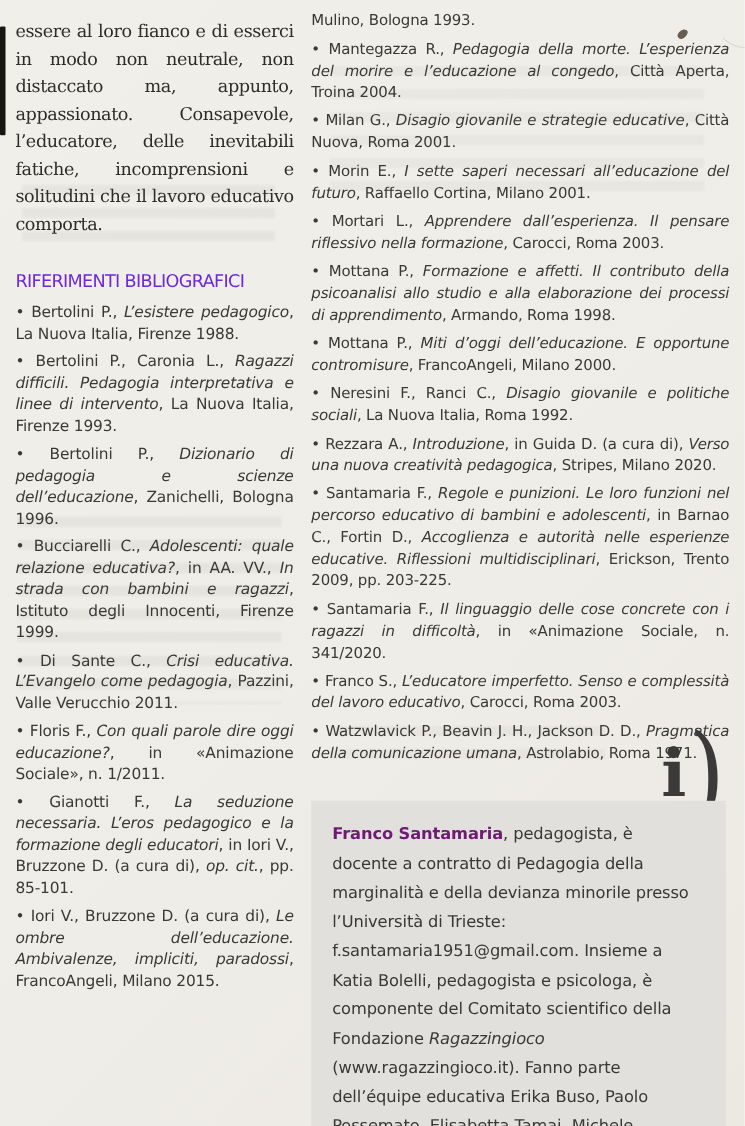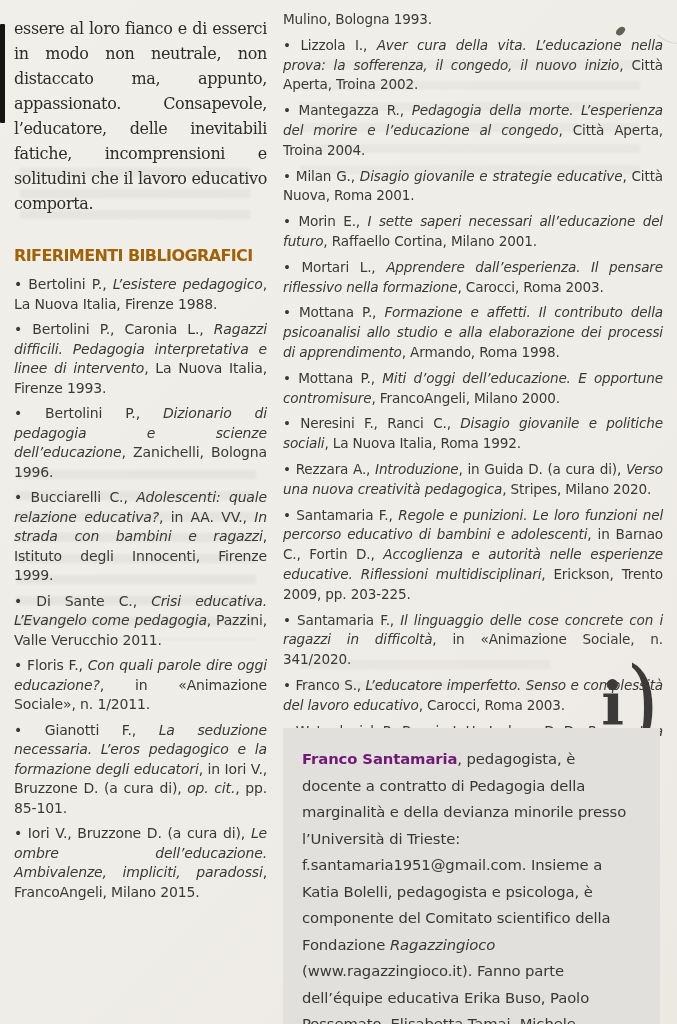--- a/index.html
+++ b/index.html
@@ -19,22 +19,22 @@
   .intro{
     font-family:"DejaVu Serif","Liberation Serif",serif;
     font-size:16px;line-height:25px;color:#2d2c2a;
     text-align:justify;letter-spacing:-0.35px;word-spacing:-0.5px;
     hyphens:auto;-webkit-hyphens:auto;margin:0;
   }
 
   
   .bib-heading{
     font-family:"DejaVu Sans","Liberation Sans",sans-serif;
-    font-weight:700;font-size:16px;letter-spacing:-0.6px;
-    color:#a16207;margin:30px 0 10px 0;
+    font-weight:400;font-size:16px;letter-spacing:-0.6px;
+    color:#6d28d9;margin:30px 0 10px 0;
   }
   .bib-list{display:block;}
   .bib-entry{
     font-size:14px;line-height:19.5px;letter-spacing:-0.15px;
     margin:0 0 6px 0;text-align:justify;color:#3b3937;
     hyphens:auto;-webkit-hyphens:auto;
   }
   .bib-entry em{font-style:italic;}
   .bib-entry .bullet{font-style:normal;}
   .col-right .bib-entry{font-size:13.6px;line-height:19.8px;}
@@ -119,21 +119,20 @@
         <p class="bib-entry"><span class="bullet">•&nbsp;</span><span>Di Sante C., </span><em>Crisi educativa. L’Evangelo come pedagogia</em><span>, Pazzini, Valle Verucchio 2011.</span></p>
         <p class="bib-entry"><span class="bullet">•&nbsp;</span><span>Floris F., </span><em>Con quali parole dire oggi educazione?</em><span>, in «Animazione Sociale», n. 1/2011.</span></p>
         <p class="bib-entry"><span class="bullet">•&nbsp;</span><span>Gianotti F., </span><em>La seduzione necessaria. L’eros pedagogico e la formazione degli educatori</em><span>, in Iori V., Bruzzone D. (a cura di), </span><em>op. cit.</em><span>, pp. 85-101.</span></p>
         <p class="bib-entry"><span class="bullet">•&nbsp;</span><span>Iori V., Bruzzone D. (a cura di), </span><em>Le ombre dell’educazione. Ambivalenze, impliciti, paradossi</em><span>, FrancoAngeli, Milano 2015.</span></p>
       </div>
   </div>
 
   <div class="col-right">
     <div class="bib-list">
         <p class="bib-entry"><span>Mulino, Bologna 1993.</span></p>
-        <p class="bib-entry"><span class="bullet">•&nbsp;</span><span>Lizzola I., </span><em>Aver cura della vita. L’educazione nella prova: la sofferenza, il congedo, il nuovo inizio</em><span>, Città Aperta, Troina 2002.</span></p>
         <p class="bib-entry"><span class="bullet">•&nbsp;</span><span>Mantegazza R., </span><em>Pedagogia della morte. L’esperienza del morire e l’educazione al congedo</em><span>, Città Aperta, Troina 2004.</span></p>
         <p class="bib-entry"><span class="bullet">•&nbsp;</span><span>Milan G., </span><em>Disagio giovanile e strategie educative</em><span>, Città Nuova, Roma 2001.</span></p>
         <p class="bib-entry"><span class="bullet">•&nbsp;</span><span>Morin E., </span><em>I sette saperi necessari all’educazione del futuro</em><span>, Raffaello Cortina, Milano 2001.</span></p>
         <p class="bib-entry"><span class="bullet">•&nbsp;</span><span>Mortari L., </span><em>Apprendere dall’esperienza. Il pensare riflessivo nella formazione</em><span>, Carocci, Roma 2003.</span></p>
         <p class="bib-entry"><span class="bullet">•&nbsp;</span><span>Mottana P., </span><em>Formazione e affetti. Il contributo della psicoanalisi allo studio e alla elaborazione dei processi di apprendimento</em><span>, Armando, Roma 1998.</span></p>
         <p class="bib-entry"><span class="bullet">•&nbsp;</span><span>Mottana P., </span><em>Miti d’oggi dell’educazione. E opportune contromisure</em><span>, FrancoAngeli, Milano 2000.</span></p>
         <p class="bib-entry"><span class="bullet">•&nbsp;</span><span>Neresini F., Ranci C., </span><em>Disagio giovanile e politiche sociali</em><span>, La Nuova Italia, Roma 1992.</span></p>
         <p class="bib-entry"><span class="bullet">•&nbsp;</span><span>Rezzara A., </span><em>Introduzione</em><span>, in Guida D. (a cura di), </span><em>Verso una nuova creatività pedagogica</em><span>, Stripes, Milano 2020.</span></p>
         <p class="bib-entry"><span class="bullet">•&nbsp;</span><span>Santamaria F., </span><em>Regole e punizioni. Le loro funzioni nel percorso educativo di bambini e adolescenti</em><span>, in Barnao C., Fortin D., </span><em>Accoglienza e autorità nelle esperienze educative. Riflessioni multidisciplinari</em><span>, Erickson, Trento 2009, pp. 203-225.</span></p>
         <p class="bib-entry"><span class="bullet">•&nbsp;</span><span>Santamaria F., </span><em>Il linguaggio delle cose concrete con i ragazzi in difficoltà</em><span>, in «Animazione Sociale, n. 341/2020.</span></p>

